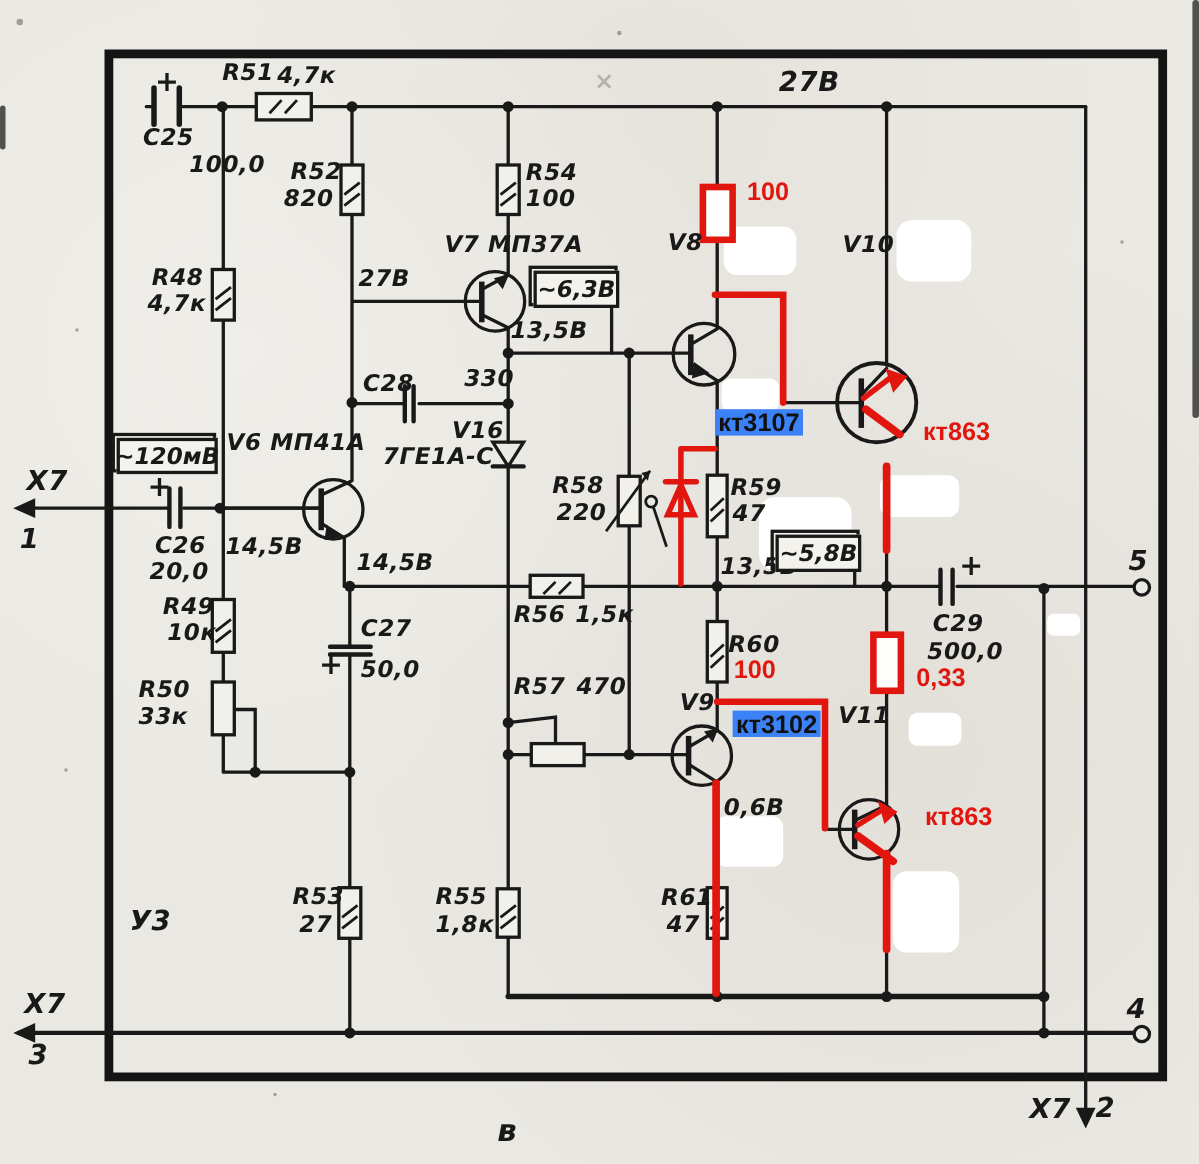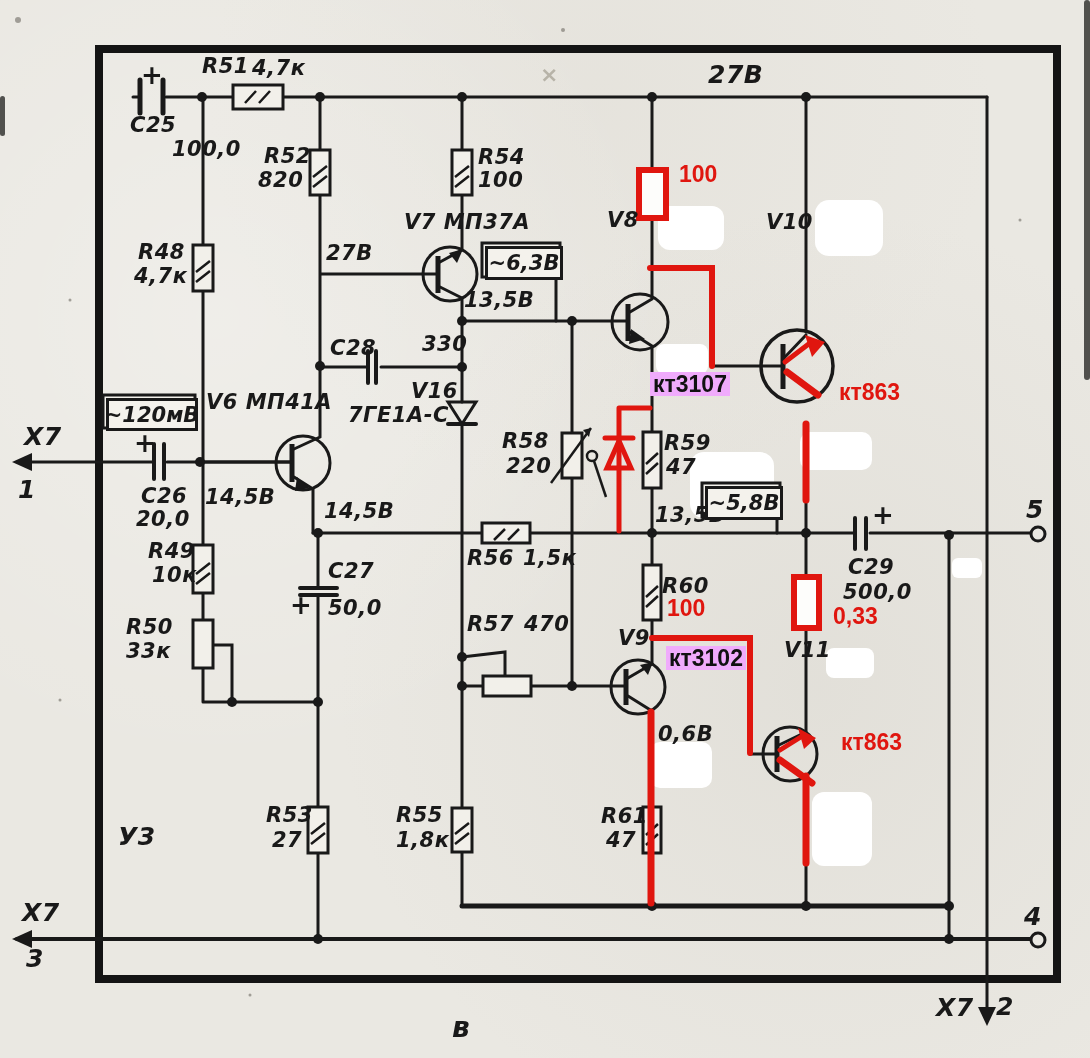--- a/index.html
+++ b/index.html
@@ -15,21 +15,21 @@
       radial-gradient(circle at 55% 10%, rgba(205,200,190,.15), transparent 35%);
   }
   #schematic-svg{position:absolute;left:0;top:0;}
   .lbl{position:absolute;color:#191919;font-style:italic;font-weight:700;
        font-size:21px;white-space:nowrap;letter-spacing:.5px;line-height:1;}
   .big{font-size:25px;}
   .meterbox{position:absolute;display:flex;align-items:center;justify-content:center;
        background:#f4f2ec;border:3px solid #191919;color:#191919;
        font-style:italic;font-weight:700;font-size:21px;white-space:nowrap;}
   .typed{position:absolute;font-family:"Liberation Sans",sans-serif;font-style:normal;
-       font-weight:700;font-size:23px;color:#111;background:#f0abfc;padding:0 3px;
+       font-weight:700;font-size:23px;color:#111;background:#3b82f6;padding:0 3px;
        white-space:nowrap;line-height:1.05;}
   .red{color:#e0160f;background:transparent;}
   .pencil{position:absolute;color:#b7b3a8;font-size:22px;font-weight:700;}
   .smudge{position:absolute;background:#2a2a28;border-radius:3px;opacity:.8;}
 </style>
 </head>
 <body>
 
 <div id="paper-texture"></div>
 
@@ -319,21 +319,21 @@
 <span class="lbl" style="left:664px;top:433px;">R59</span>
 <span class="lbl" style="left:666px;top:457px;">47</span>
 <span class="lbl" style="left:655px;top:505px;">13,5В</span>
 <div class="meterbox" style="left:705px;top:486px;width:72px;height:28px;">
     <span>~5,8В</span>
   </div>
 <span class="lbl" style="left:662px;top:576px;">R60</span>
 <span class="lbl" style="left:618px;top:628px;">V9</span>
 <span class="lbl" style="left:658px;top:724px;">0,6В</span>
 <span class="lbl" style="left:766px;top:212px;">V10</span>
-<span class="lbl" style="left:762px;top:640px;margin-left:22px;">V11</span>
+<span class="lbl" style="left:762px;top:640px;">V11</span>
 
 <span class="lbl" style="left:872px;top:502px;font-size:26px;">+</span>
 <span class="lbl" style="left:848px;top:557px;">C29</span>
 <span class="lbl" style="left:843px;top:582px;">500,0</span>
 <span class="lbl big" style="left:1026px;top:497px;">5</span>
 <span class="lbl big" style="left:1024px;top:904px;">4</span>
 
 <span class="lbl" style="left:266px;top:805px;">R53</span>
 <span class="lbl" style="left:272px;top:830px;">27</span>
 <span class="lbl" style="left:396px;top:805px;">R55</span>

